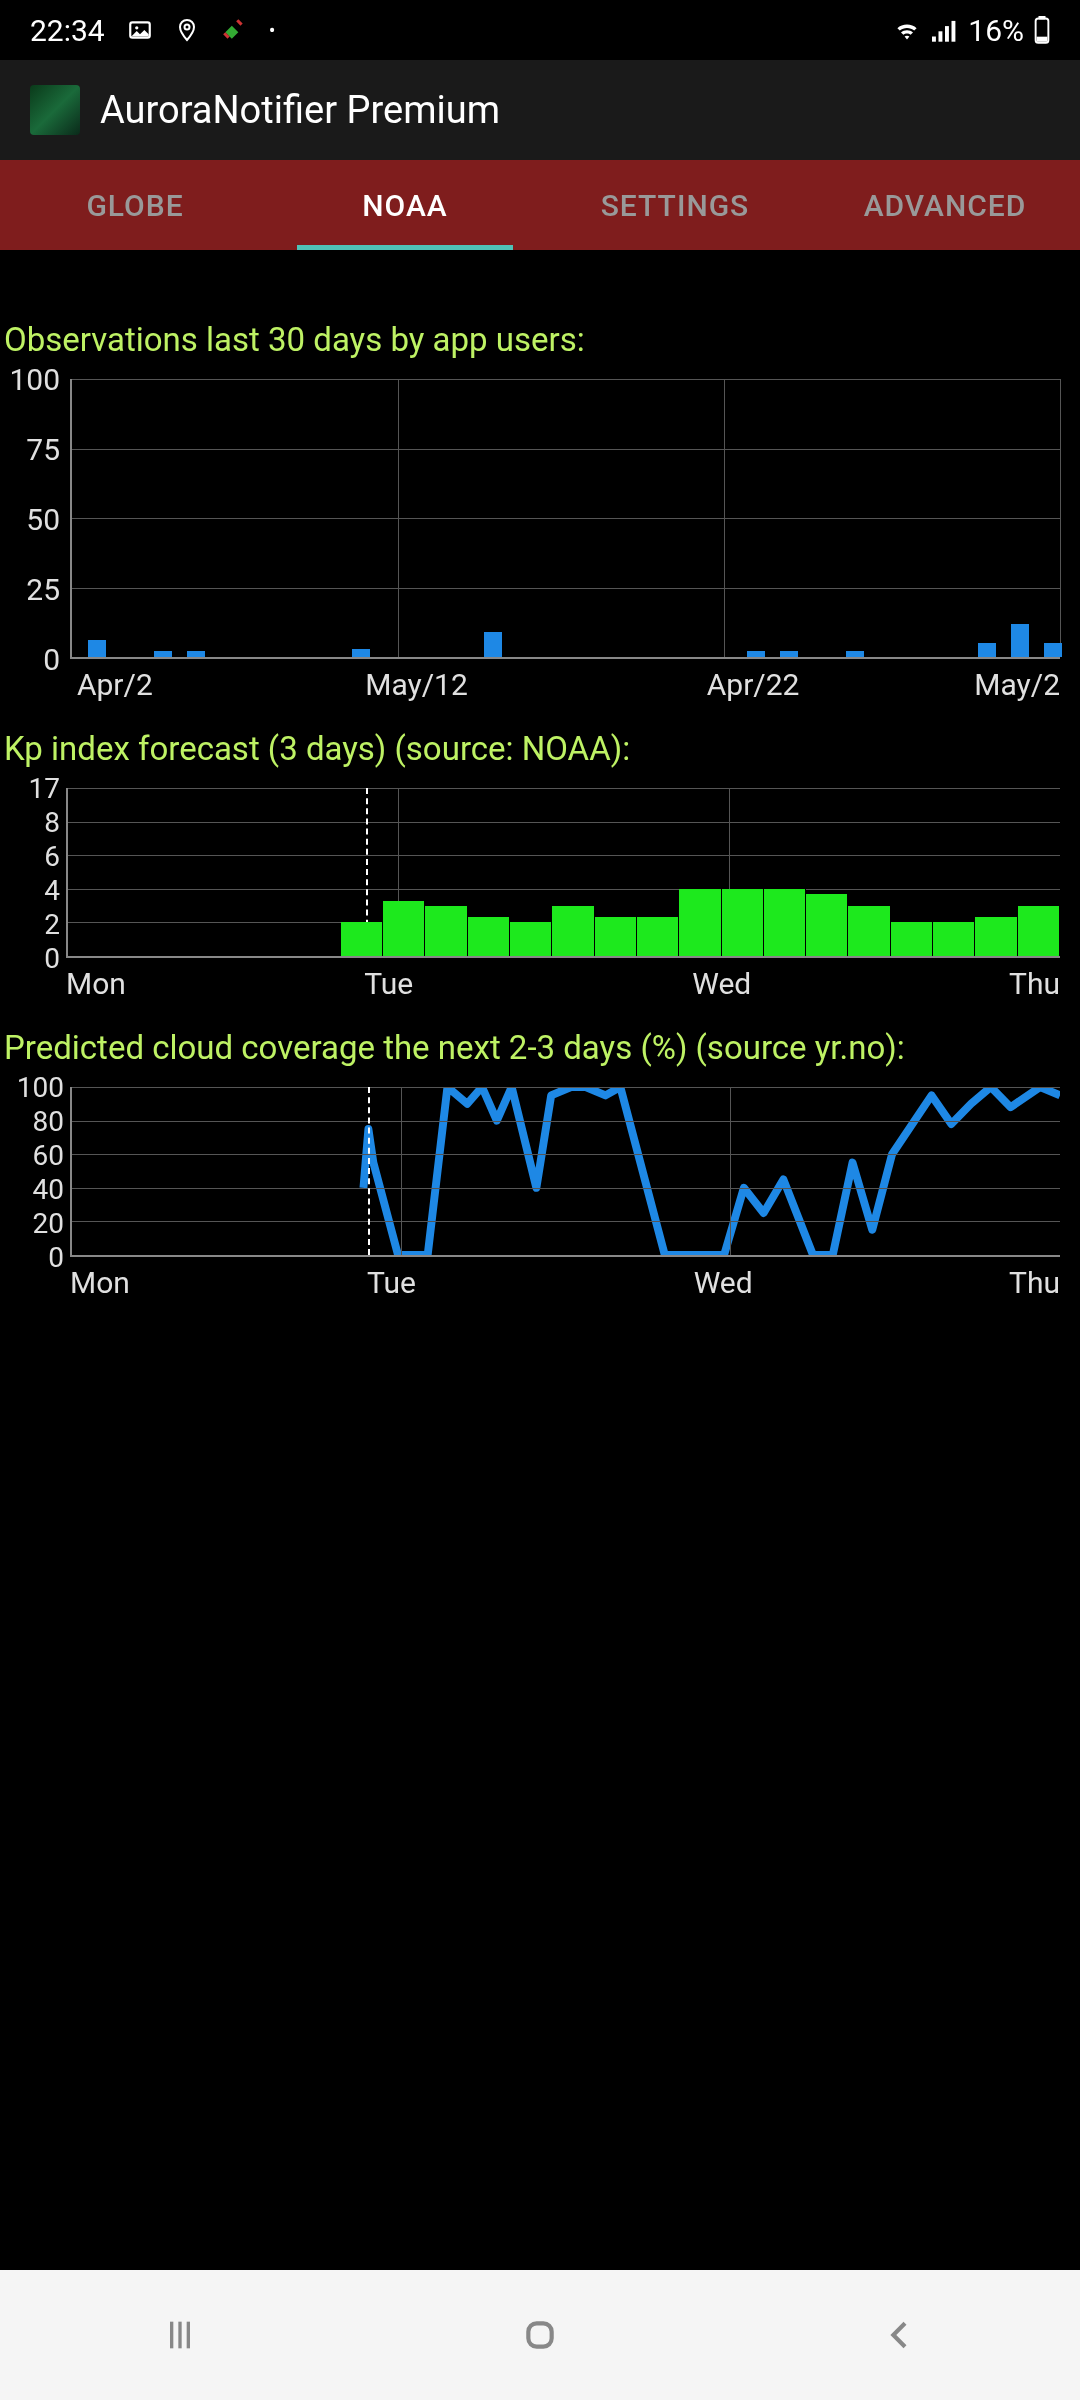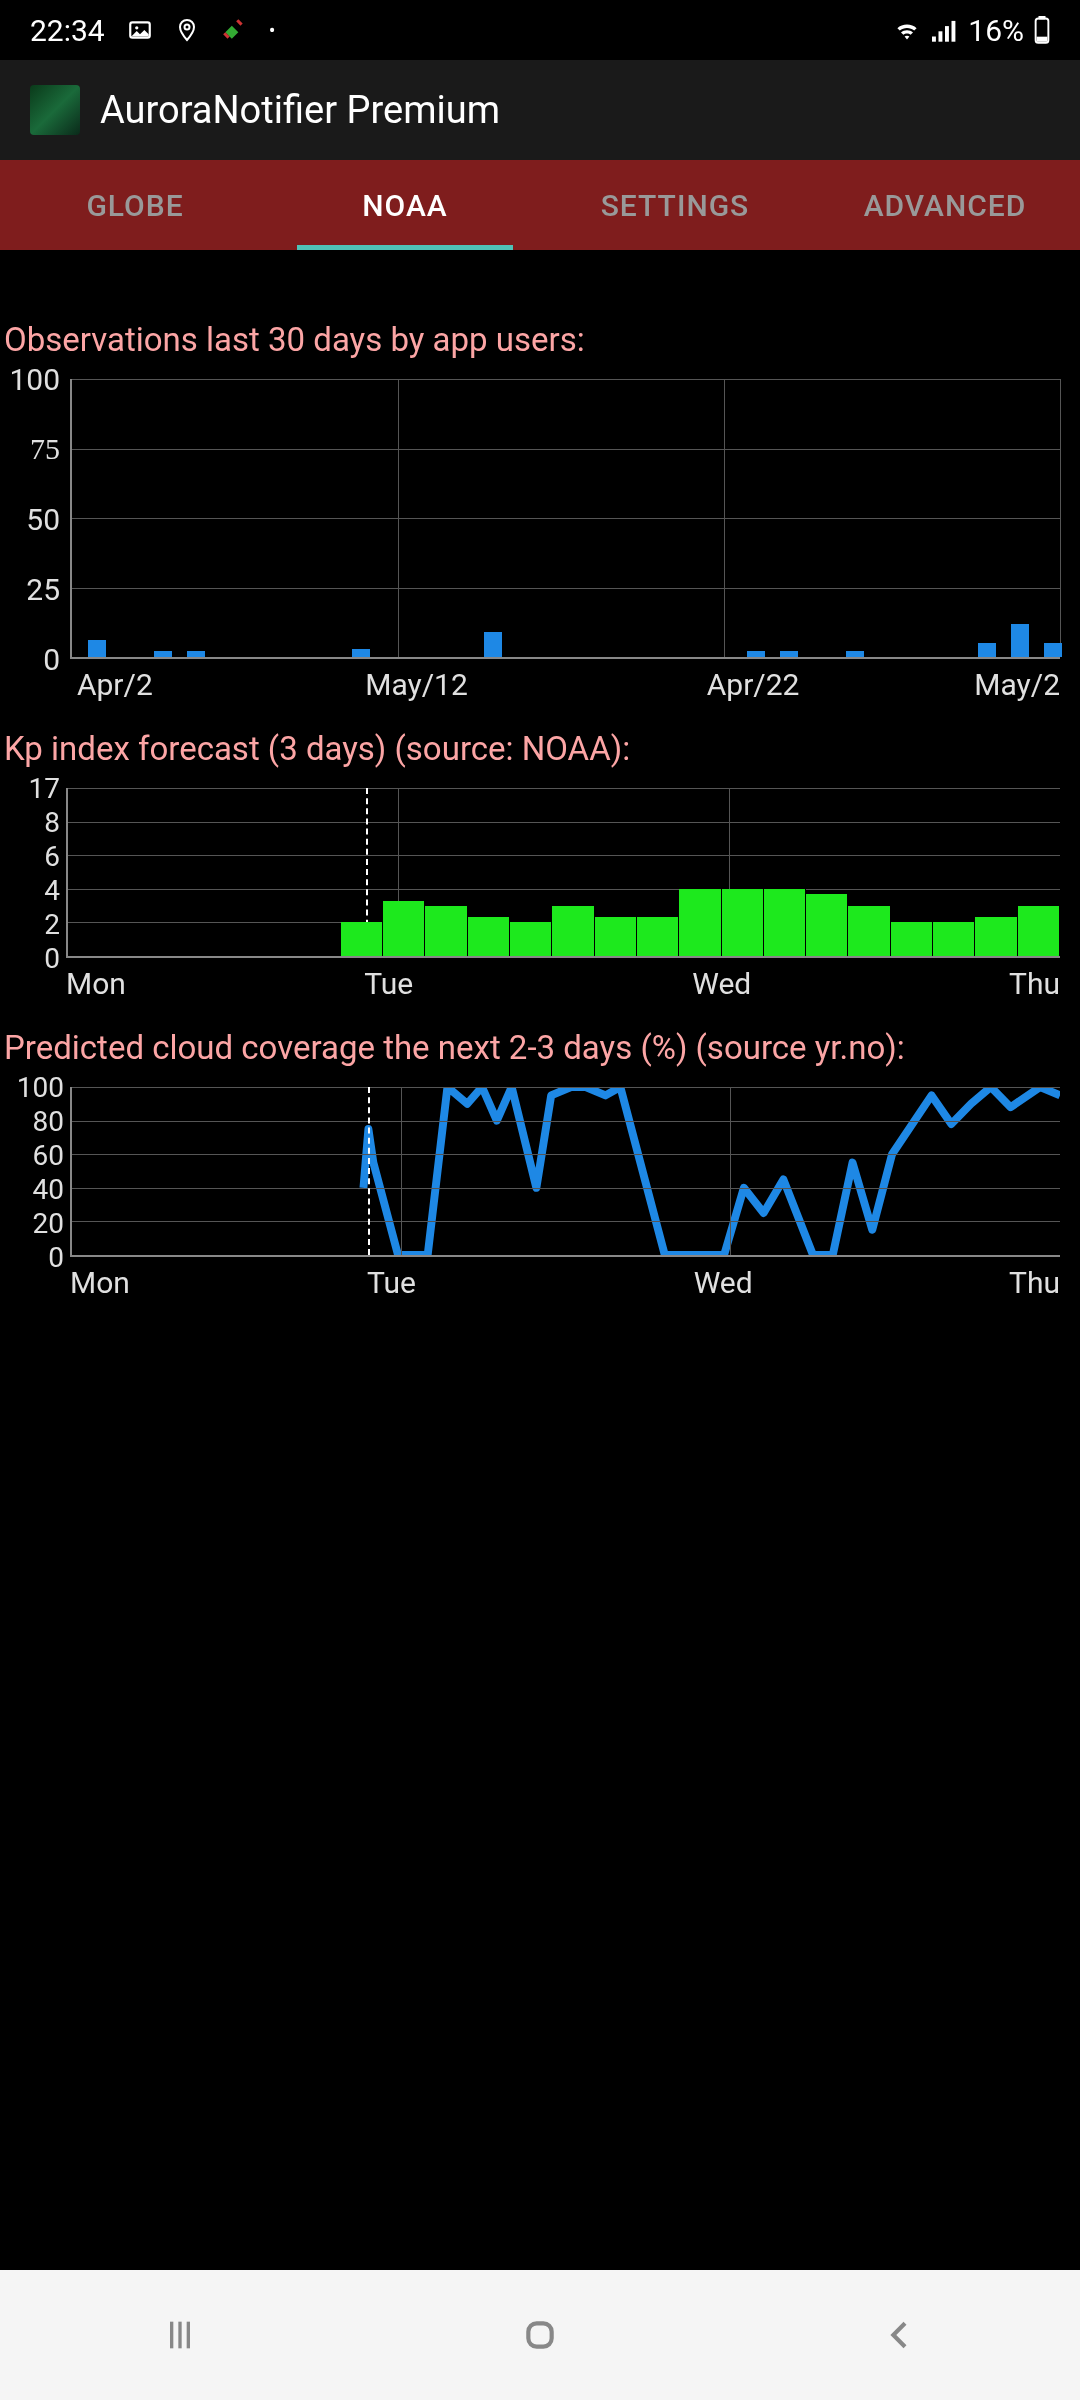--- a/index.html
+++ b/index.html
@@ -17,21 +17,21 @@
   .app-title { font-size: 38px; color: #fff; font-weight: 400; }
   
   
   .tab-bar { height: 90px; background: #7f1d1d; display: flex; }
   .tab { flex: 1; display: flex; align-items: center; justify-content: center; font-size: 30px; font-weight: 500; color: #999; letter-spacing: 1px; position: relative; }
   .tab.active { color: #fff; }
   .tab.active::after { content: ''; position: absolute; bottom: 0; left: 10%; right: 10%; height: 5px; background: #4fc3b7; }
   
   
   .content { padding: 70px 0 0 0; }
-  .section-title { font-size: 33px; color: #fca5a5; padding: 0 4px 20px 4px; }
+  .section-title { font-size: 33px; color: #bef264; padding: 0 4px 20px 4px; }
   
   
   .chart-wrap { position: relative; padding: 0 10px 70px 10px; }
   
   
   .obs-chart { position: relative; height: 280px; margin-left: 60px; margin-right: 10px; }
   .obs-plot { position: absolute; left: 0; right: 0; top: 0; bottom: 0; border-left: 2px solid #888; border-bottom: 2px solid #888; }
   .obs-grid-h { position: absolute; left: 0; right: 0; border-top: 1px solid #555; }
   .obs-grid-v { position: absolute; top: 0; bottom: 0; border-left: 1px solid #555; }
   .obs-ytick { position: absolute; right: 100%; transform: translateY(-50%); padding-right: 10px; font-size: 30px; color: #e0e0e0; }
@@ -156,21 +156,21 @@
           <div class="obs-bar" style="left: 68.3333%; height: 2%;"></div>
           <div class="obs-bar" style="left: 71.6667%; height: 2%;"></div>
           <div class="obs-bar" style="left: 78.3333%; height: 2%;"></div>
           <div class="obs-bar" style="left: 91.6667%; height: 5%;"></div>
           <div class="obs-bar" style="left: 95%; height: 12%;"></div>
           <div class="obs-bar" style="left: 98.3333%; height: 5%;"></div>
         </div>
     <div class="obs-ytick" style="top: 100%;">0</div>
         <div class="obs-ytick" style="top: 75%;">25</div>
         <div class="obs-ytick" style="top: 50%;">50</div>
-        <div class="obs-ytick" style="top: 25%; font-family: Liberation Serif, serif;">75</div>
+        <div class="obs-ytick" style="top: 25%;">75</div>
         <div class="obs-ytick" style="top: 0%;">100</div>
         <div class="obs-xtick" style="left: 3%; transform: translateX(-30%);">Apr/2</div>
         <div class="obs-xtick" style="left: 35%;">May/12</div>
         <div class="obs-xtick" style="left: 69%;">Apr/22</div>
         <div class="obs-xtick" style="left: 100%; transform: translateX(-100%);">May/2</div>
       </div>
   </div>
 
   <div class="section-title">Kp index forecast (3 days) (source: NOAA):</div>
   <div class="chart-wrap">

